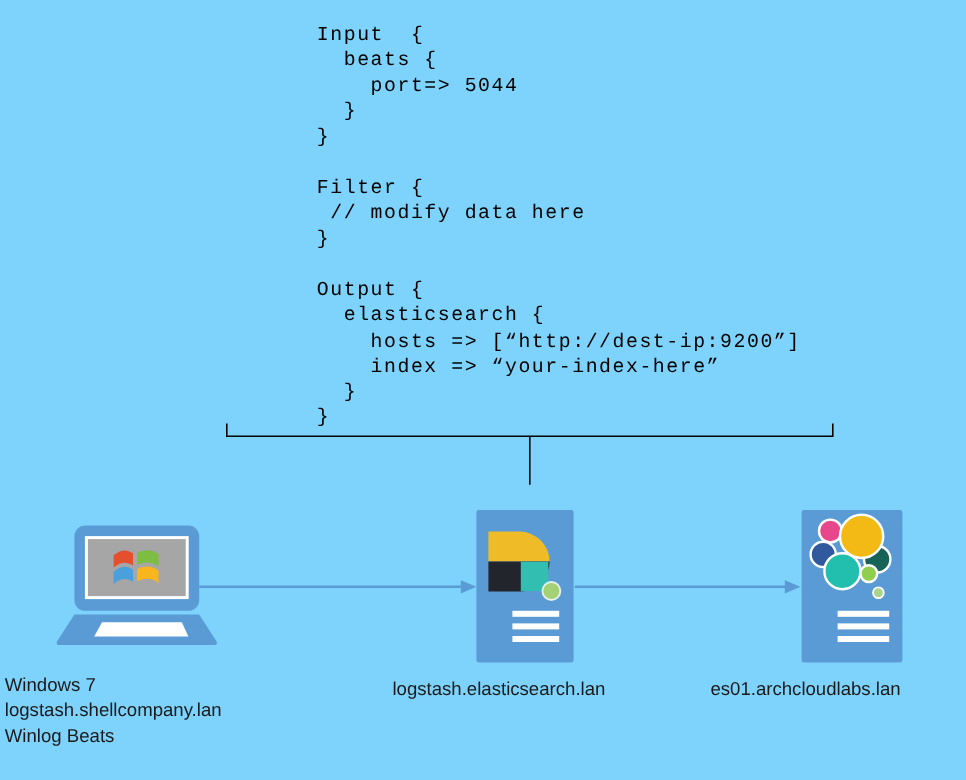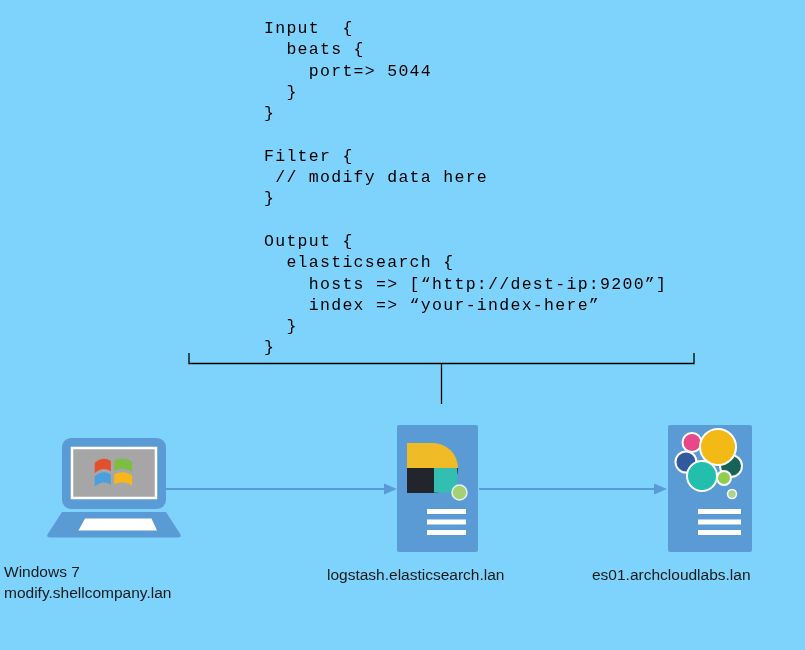--- a/index.html
+++ b/index.html
@@ -113,18 +113,19 @@
       <g>
         <rect x="698" y="509" width="43" height="5" fill="#ffffff"></rect>
         <rect x="698" y="519.5" width="43" height="5" fill="#ffffff"></rect>
         <rect x="698" y="530" width="43" height="5" fill="#ffffff"></rect>
       </g>
     </g>
   </svg>
 
   <div class="label win">
     <div>Windows 7</div>
-    <div>modify.shellcompany.lan</div>
+    <div>logstash.shellcompany.lan</div>
+    <div>Winlog Beats</div>
   </div>
   <div class="label ls">logstash.elasticsearch.lan</div>
   <div class="label es">es01.archcloudlabs.lan</div>
 
 </div>
 
 </body></html>

